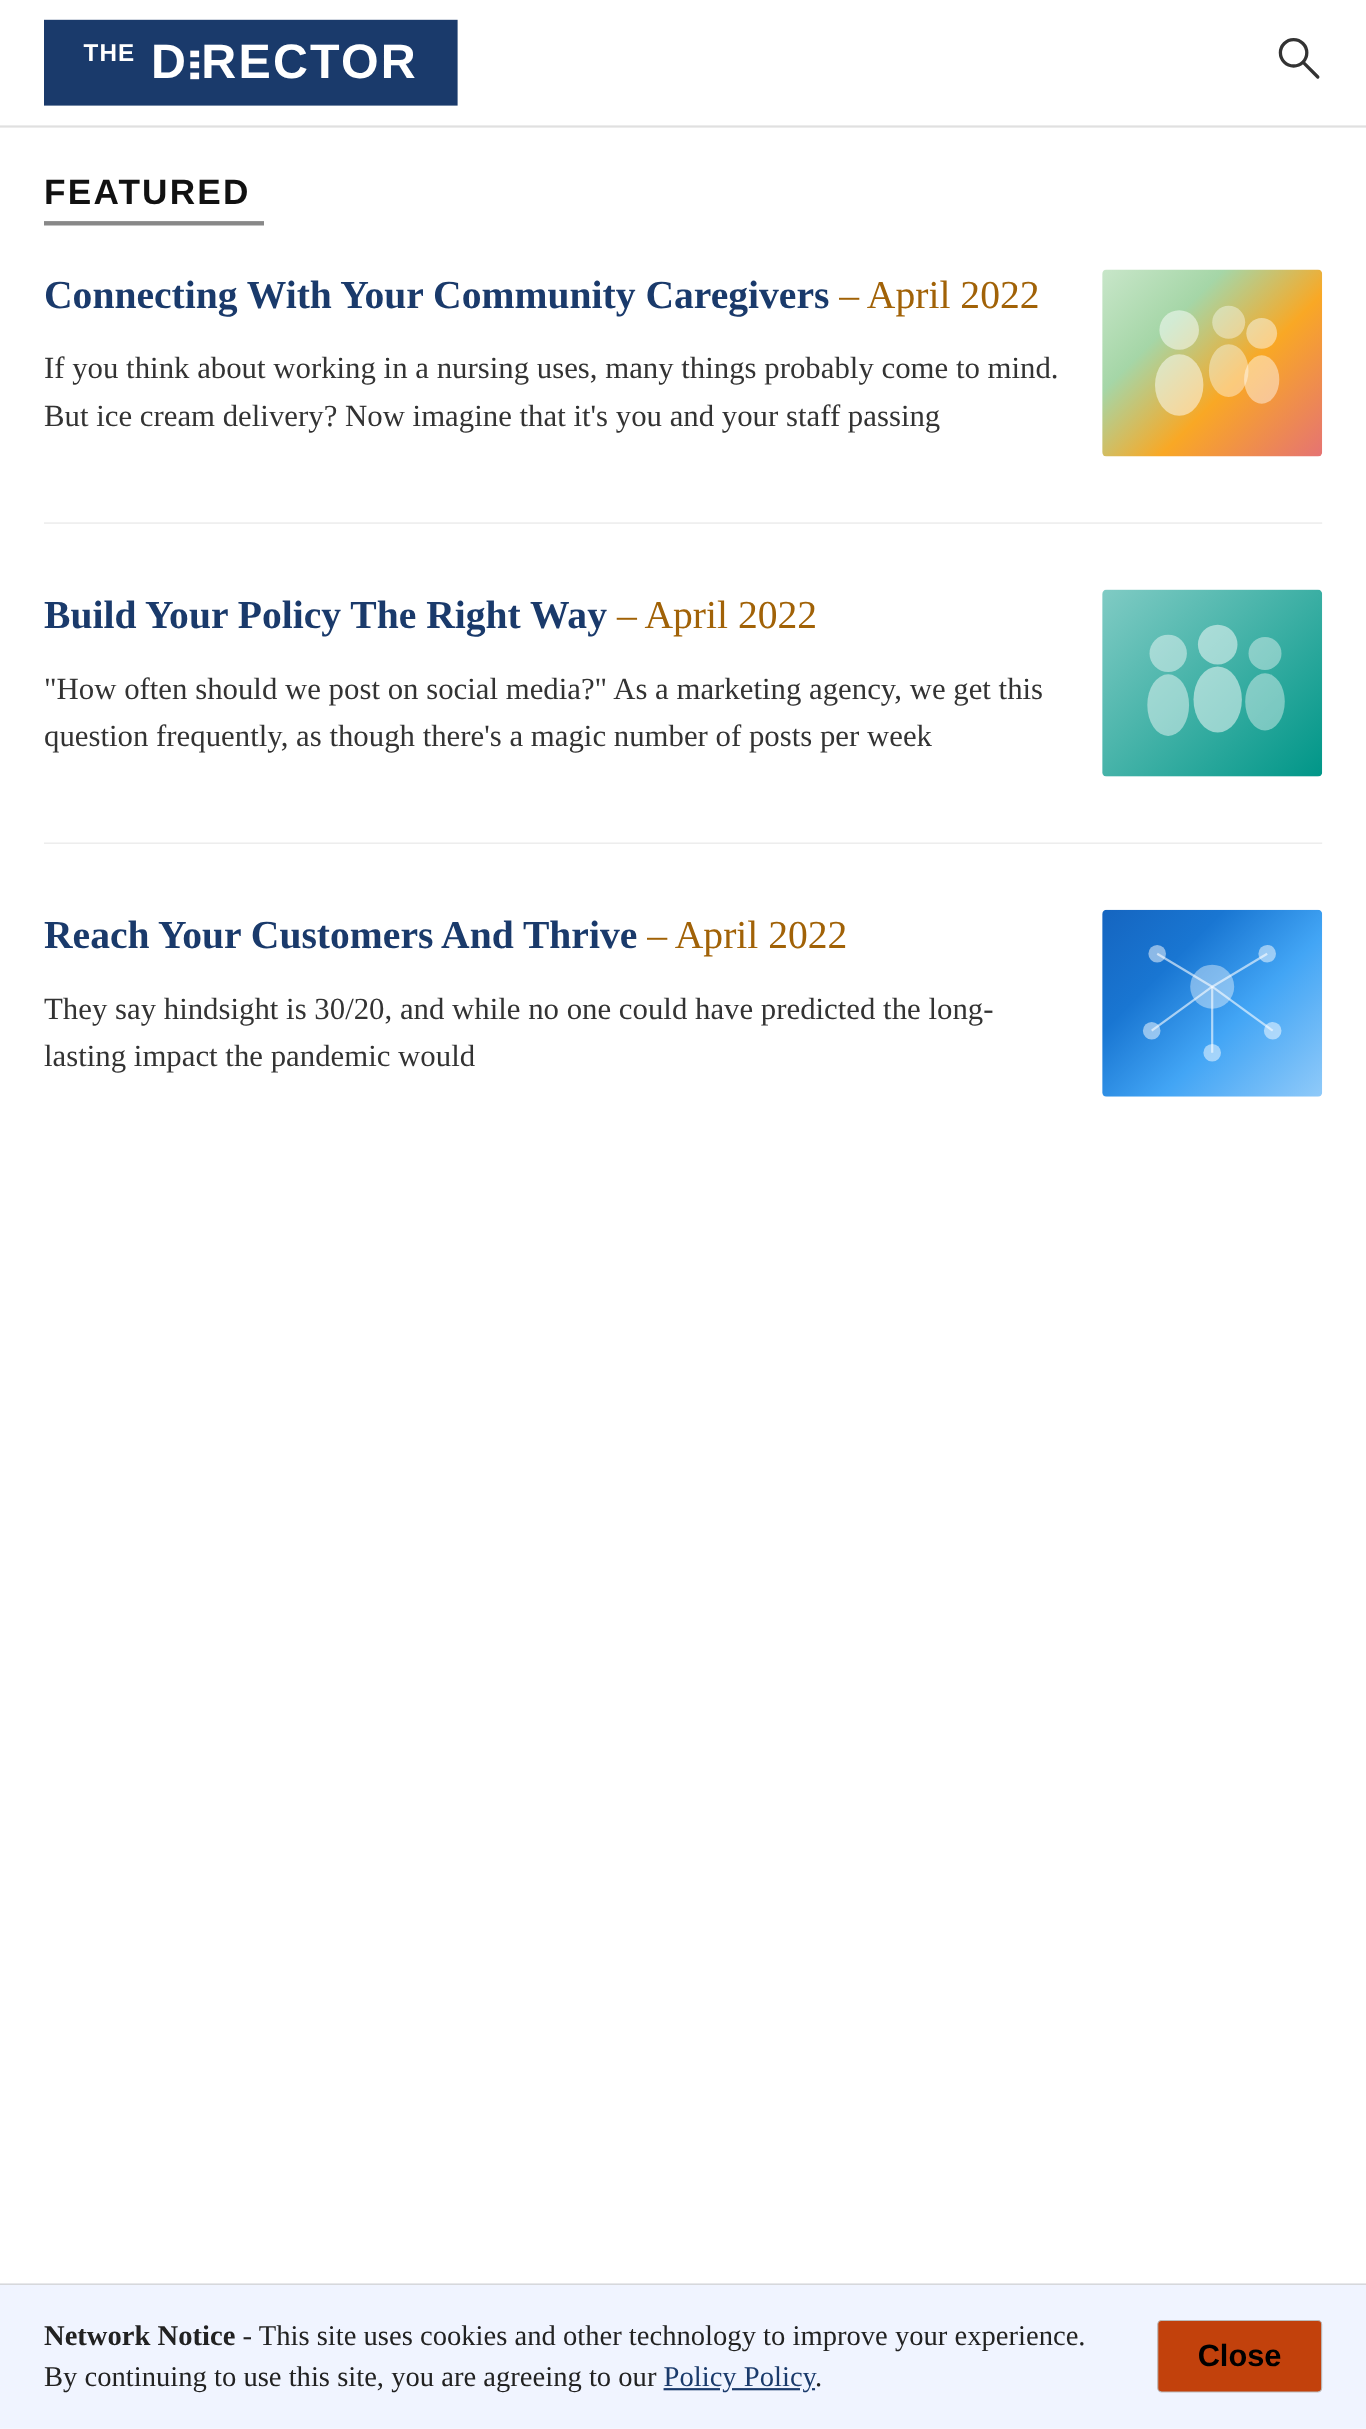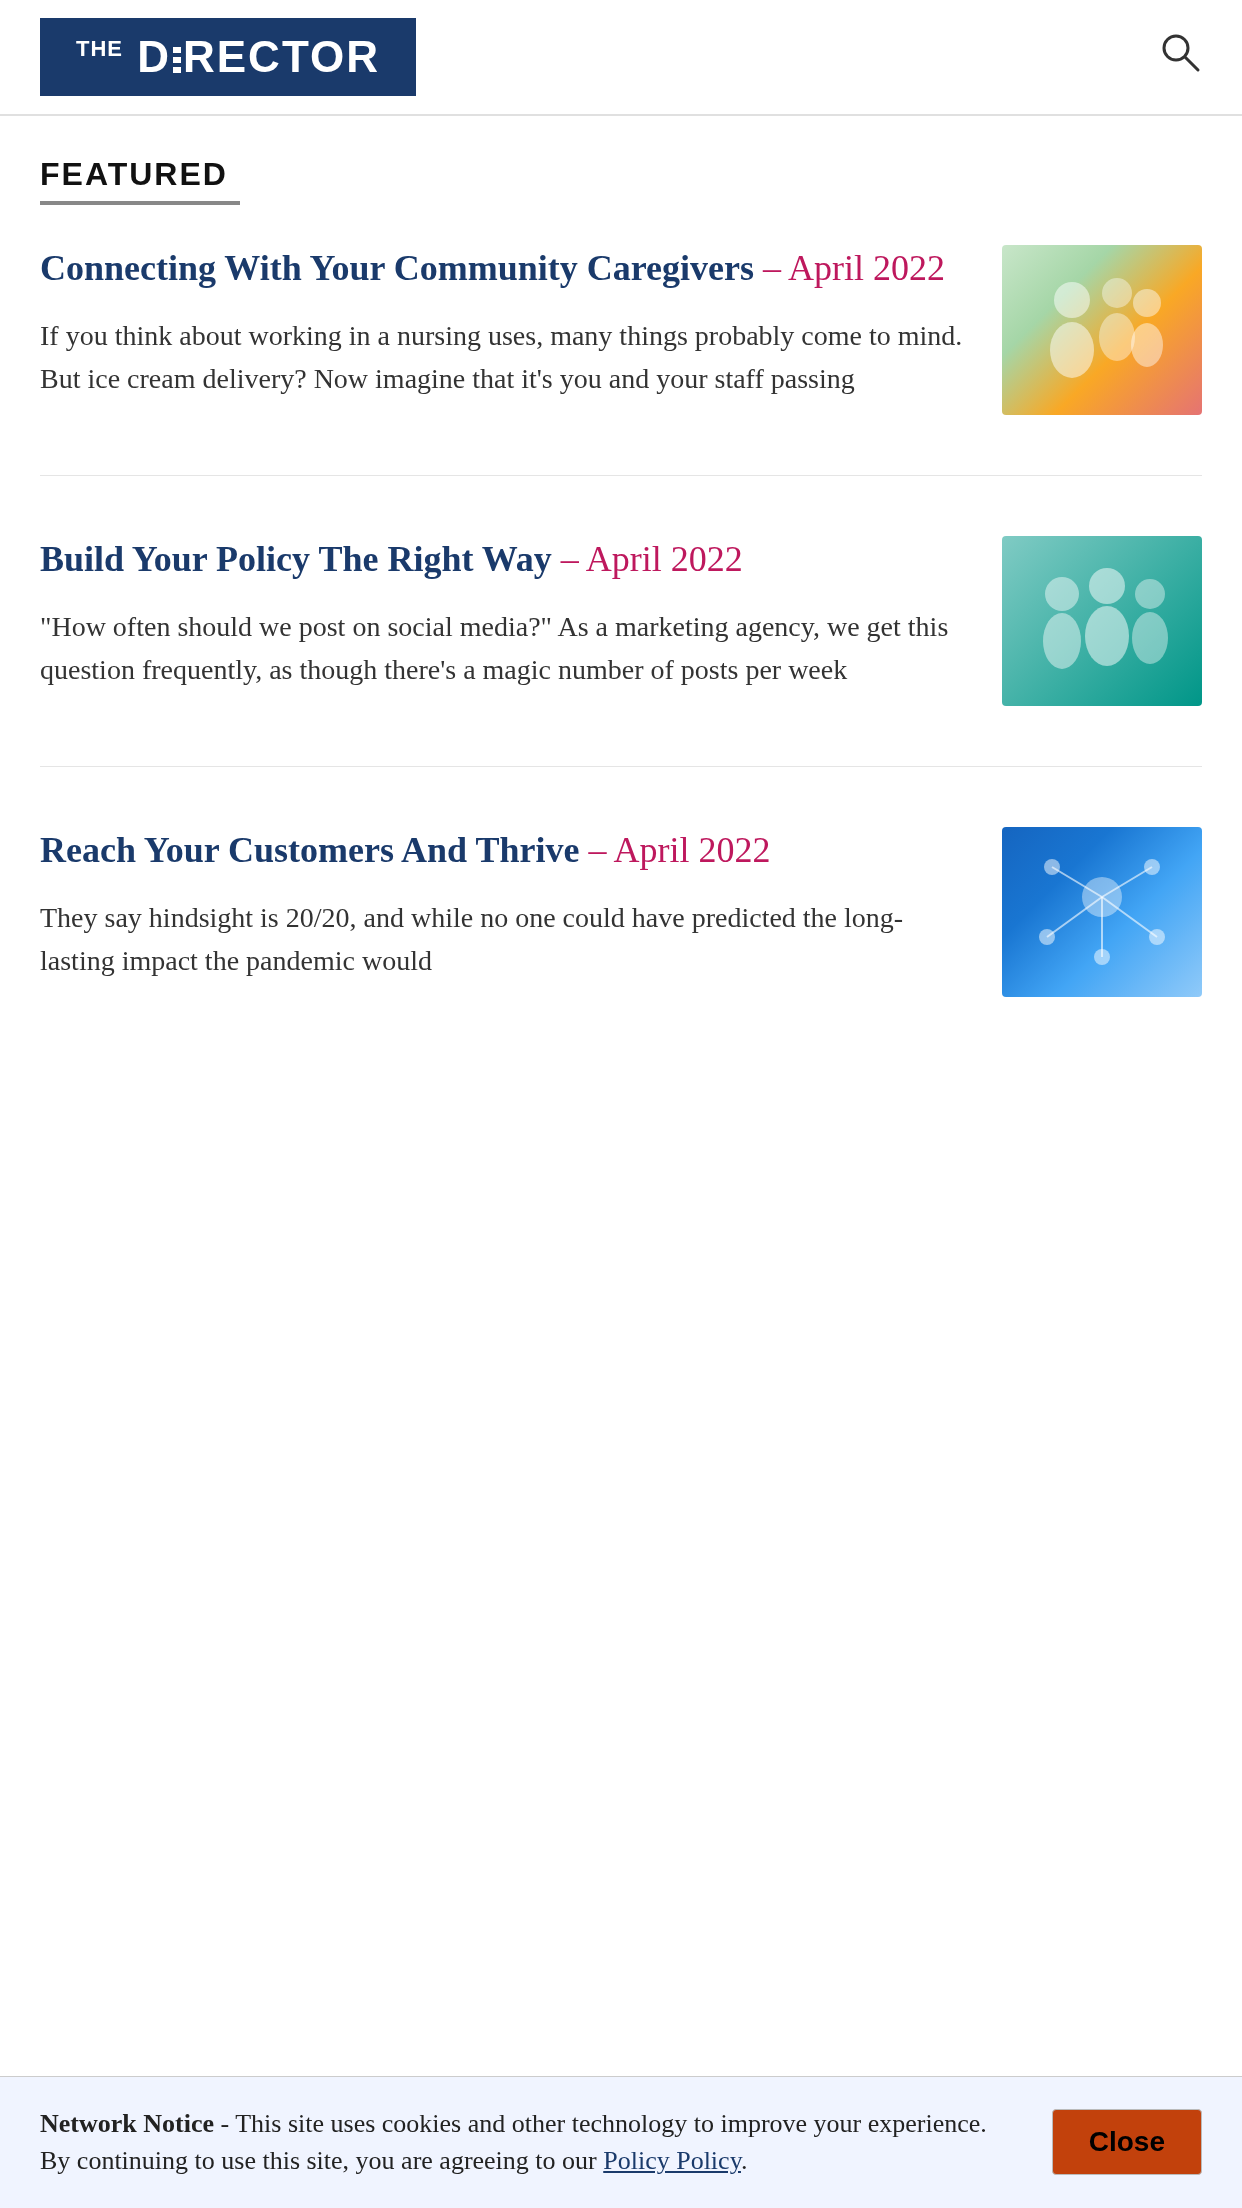--- a/index.html
+++ b/index.html
@@ -109,21 +109,21 @@
       margin-bottom: 22px;
     }
     .article-title a {
       color: #1a3a6b;
       text-decoration: none;
     }
     .article-title .title-link {
       color: #1a3a6b;
     }
     .article-title .date-part {
-      color: #be185d;
+      color: #a16207;
       font-weight: normal;
     }
     .article-excerpt {
       font-size: 28px;
       color: #333;
       line-height: 1.55;
     }
     .article-image {
       width: 200px;
       min-width: 200px;
@@ -280,21 +280,21 @@
       </div>
     </div>
   </article>
 
   <article class="article-card" style="border-bottom: none; padding-bottom: 0; gap: 20px;">
     <div class="article-content">
       <h2 class="article-title">
         <a href="#" class="title-link">
           <span>Reach Your Customers And Thrive</span></a><span class="date-part"> – April 2022</span>
       </h2>
-      <p class="article-excerpt">They say hindsight is 20/20, and while no one could have predicted the long-lasting impact the pandemic would</p>
+      <p class="article-excerpt">They say hindsight is 30/20, and while no one could have predicted the long-lasting impact the pandemic would</p>
     </div>
     <div class="article-image">
       <div class="img-reach">
         <svg width="140" height="130" viewBox="0 0 140 130" xmlns="http://www.w3.org/2000/svg">
 
           <circle cx="70" cy="50" r="20" fill="rgba(255,255,255,0.4)"></circle>
           <line x1="70" y1="50" x2="20" y2="20" stroke="rgba(255,255,255,0.6)" stroke-width="2"></line>
           <line x1="70" y1="50" x2="120" y2="20" stroke="rgba(255,255,255,0.6)" stroke-width="2"></line>
           <line x1="70" y1="50" x2="15" y2="90" stroke="rgba(255,255,255,0.6)" stroke-width="2"></line>
           <line x1="70" y1="50" x2="125" y2="90" stroke="rgba(255,255,255,0.6)" stroke-width="2"></line>

